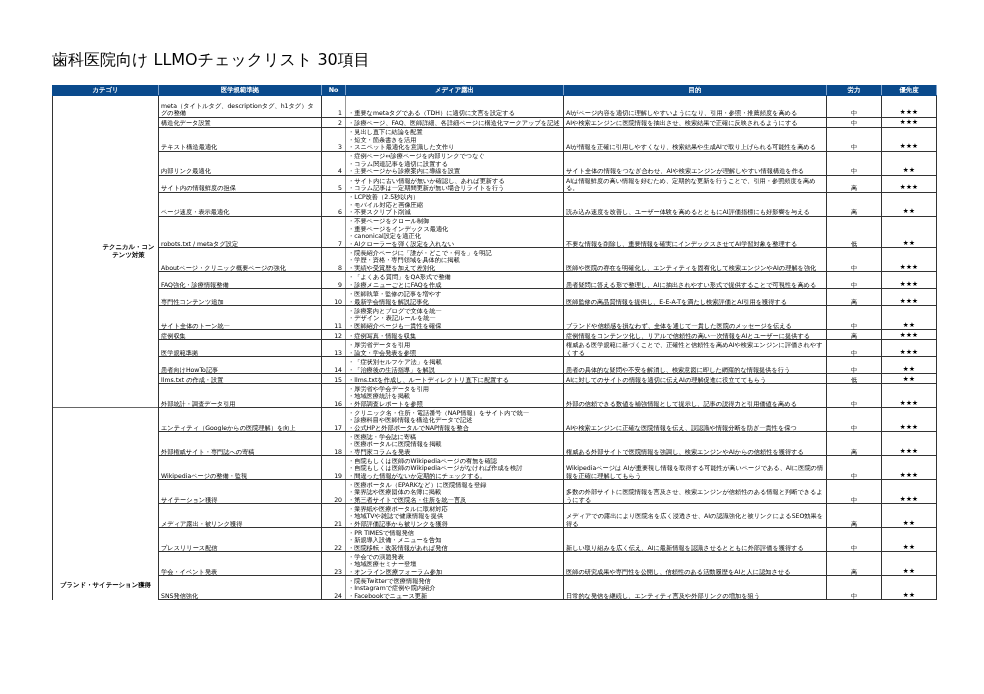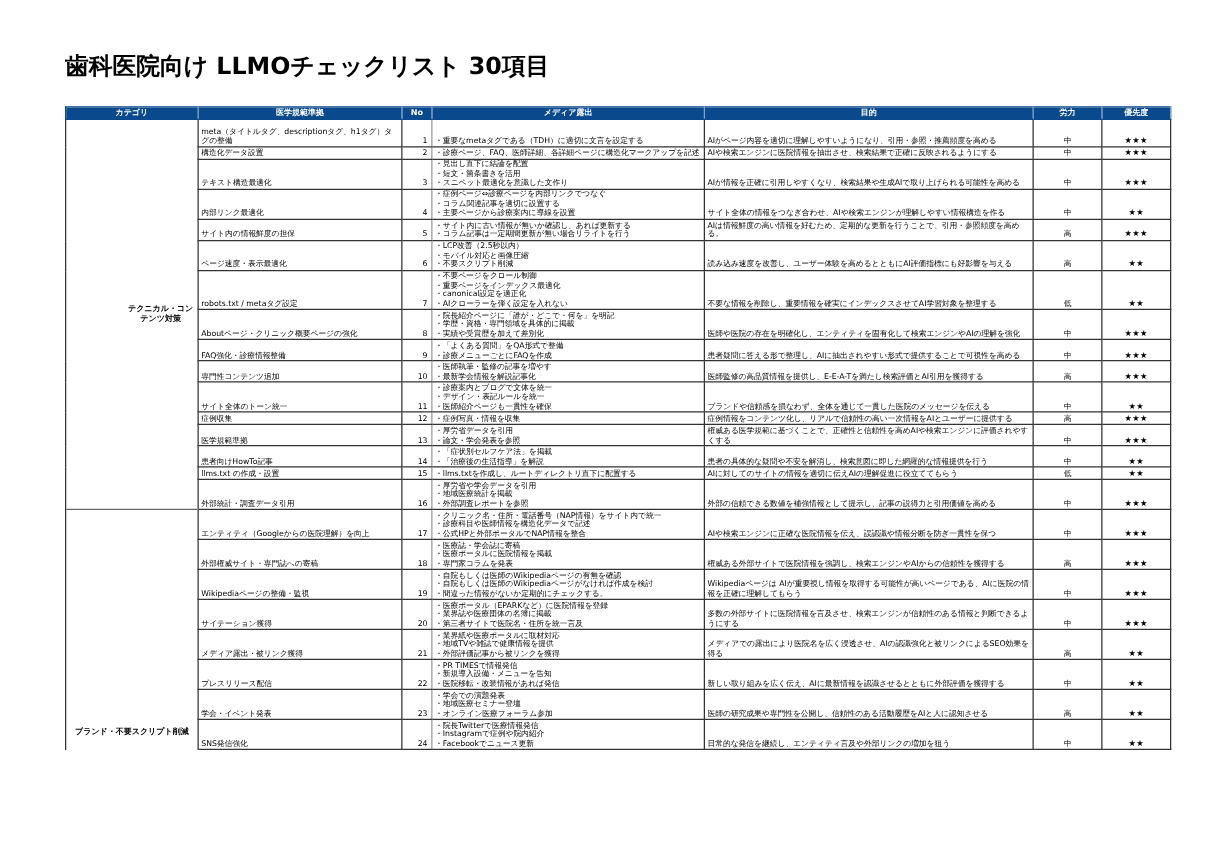--- a/index.html
+++ b/index.html
@@ -1,17 +1,17 @@
 <!DOCTYPE html>
 <html><head>
 <meta charset="utf-8">
 <style>
   html, body { margin:0; padding:0; background:#ffffff; }
   body { width:984px; height:694px; overflow:hidden; position:relative; font-family:"DejaVu Sans", sans-serif; color:#000; }
-  .title { position:absolute; left:52px; top:40px; font-size:19px; font-weight:bold; letter-spacing:0; white-space:nowrap; font-family:"DejaVu Sans", sans-serif; }
+  .title { position:absolute; left:52px; top:50px; font-size:16px; font-weight:normal; letter-spacing:0; white-space:nowrap; font-family:"DejaVu Sans", sans-serif; }
   table.sheet { position:absolute; left:52px; top:85px; border-collapse:collapse; table-layout:fixed; font-size:6.2px; line-height:7.6px; }
   table.sheet col.c-cat { width:106px; }
   table.sheet col.c-item { width:163px; }
   table.sheet col.c-no { width:24px; }
   table.sheet col.c-meas { width:218px; }
   table.sheet col.c-purp { width:263px; }
   table.sheet col.c-eff { width:55px; }
   table.sheet col.c-pri { width:55px; }
   th { background:#0a4a8c; color:#fff; font-weight:bold; font-size:6.4px; height:9px; padding:0; border:1px solid #0a4a8c; border-right:1px solid #7fa3cc; text-align:center;margin-top:41px; }
   td { border:1px solid #333; padding:0 2px; vertical-align:bottom; overflow:hidden; }
@@ -227,21 +227,21 @@
         <td class="meas">
           <span class="line">・厚労省や学会データを引用</span>
           <span class="line">・地域医療統計を掲載</span>
           <span class="line">・外部調査レポートを参照</span>
         </td>
         <td class="purp">外部の信頼できる数値を補強情報として提示し、記事の説得力と引用価値を高める</td>
         <td class="eff">中</td>
         <td class="pri">★★★</td>
       </tr>
       <tr class="sep" style="height: 24px;">
-        <td class="cat sep" rowspan="8" style="vertical-align: bottom; padding-bottom: 10px;">ブランド・不要スクリプト削減</td>
+        <td class="cat sep" rowspan="8" style="vertical-align: bottom; padding-bottom: 10px;">ブランド・サイテーション獲得</td>
         <td class="item">エンティティ（Googleからの医院理解）を向上</td>
         <td class="no">17</td>
         <td class="meas">
           <span class="line">・クリニック名・住所・電話番号（NAP情報）をサイト内で統一</span>
           <span class="line">・診療科目や医師情報を構造化データで記述</span>
           <span class="line">・公式HPと外部ポータルでNAP情報を整合</span>
         </td>
         <td class="purp">AIや検索エンジンに正確な医院情報を伝え、誤認識や情報分断を防ぎ一貫性を保つ</td>
         <td class="eff">中</td>
         <td class="pri">★★★</td>

